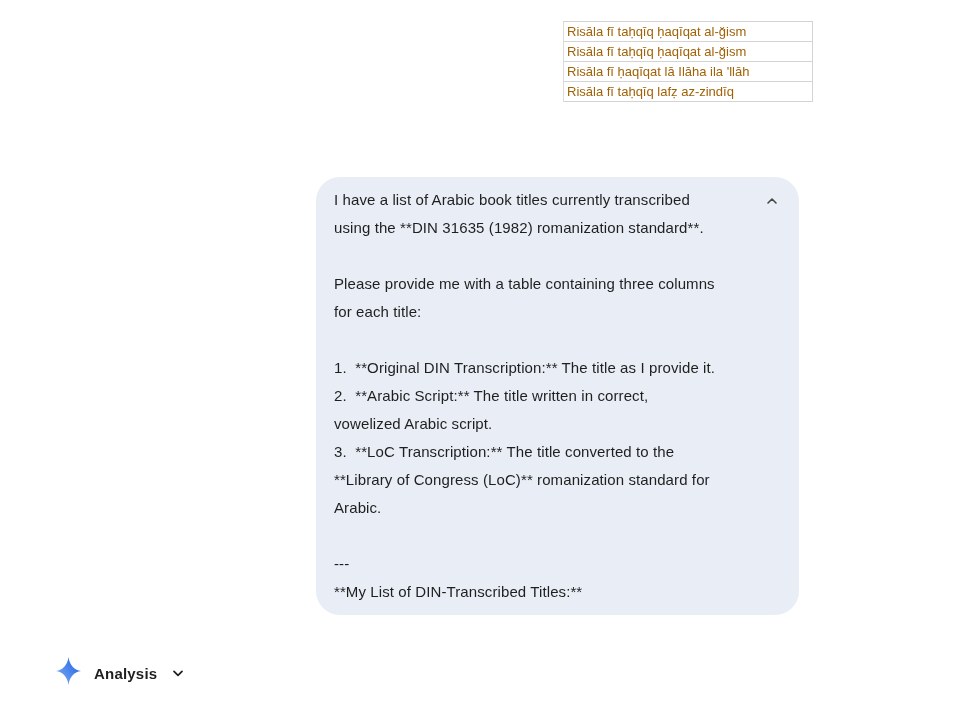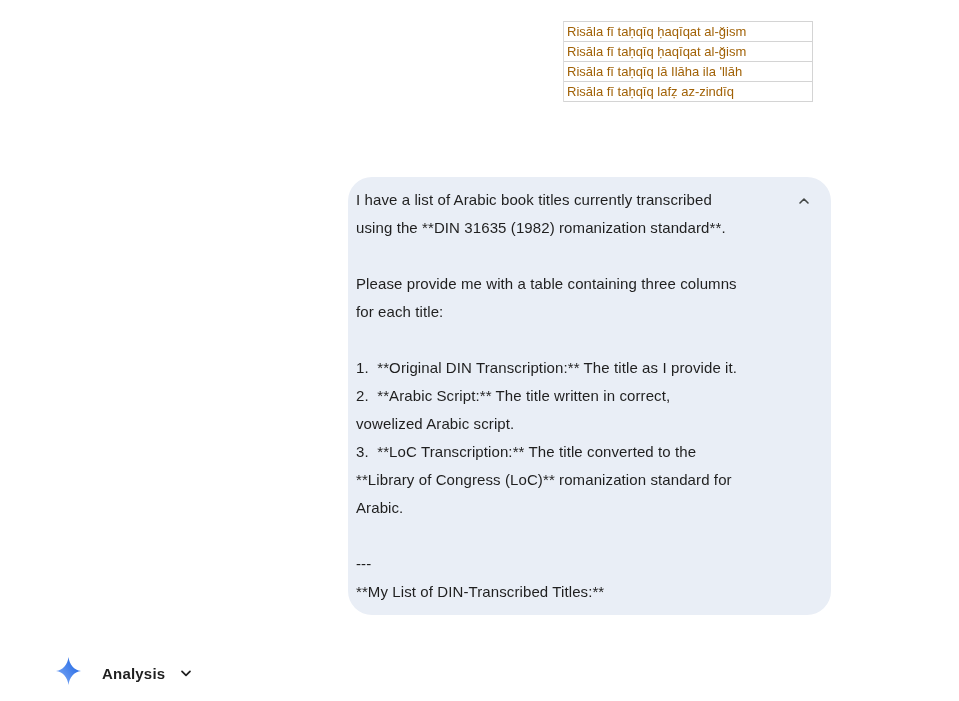--- a/index.html
+++ b/index.html
@@ -19,25 +19,25 @@
     height:20px; line-height:19px;
     border-bottom:1px solid #d4d4d4;
     padding-left:3px;
     font-size:13px; color:#a16207;
     white-space:nowrap; overflow:hidden;
     background:#ffffff;
   }
 
   
   .prompt-bubble {
-    position:absolute; left:348px; top:177px;
+    position:absolute; left:316px; top:177px;
     width:483px; height:438px;
     background:#e9eef6;
     border-radius:24px;
-    padding:9px 44px 9px 8px;
+    padding:9px 44px 9px 18px;
   }
   .prompt-text {
     white-space:pre-wrap;
     font-size:15px; line-height:28px;
     color:#1f1f1f;
     letter-spacing:0.1px;
   }
   .collapse-btn {
     position:absolute; top:13px; right:16px;
     width:22px; height:22px;
@@ -48,35 +48,35 @@
 
   
   .analysis-bar {
     position:absolute; left:56px; top:657px;
     height:32px;
     display:flex; align-items:center;
     cursor:pointer;
   }
   .sparkle { width:25px; height:28px; }
   .analysis-label {
-    margin-left:21px;
+    margin-left:13px;
     font-size:15px; font-weight:600; color:#1f1f1f;
     letter-spacing:0.2px;
   }
   .analysis-chevron { margin-left:13px; display:flex; align-items:center; }
 </style>
 </head>
 <body>
 
 <div class="stage">
 
   <div class="title-table">
       <div class="cell">Risāla fī taḥqīq ḥaqīqat al-ğism</div>
       <div class="cell">Risāla fī taḥqīq ḥaqīqat al-ğism</div>
-      <div class="cell">Risāla fī taḥqīq lā Ilāha ila 'llāh</div>
+      <div class="cell">Risāla fī ḥaqīqat lā Ilāha ila 'llāh</div>
       <div class="cell">Risāla fī taḥqīq lafẓ az-zindīq</div>
     </div>
 
   <div class="prompt-bubble">
     <div class="prompt-text">I have a list of Arabic book titles currently transcribed
 using the **DIN 31635 (1982) romanization standard**.
 
 Please provide me with a table containing three columns
 for each title:
 

